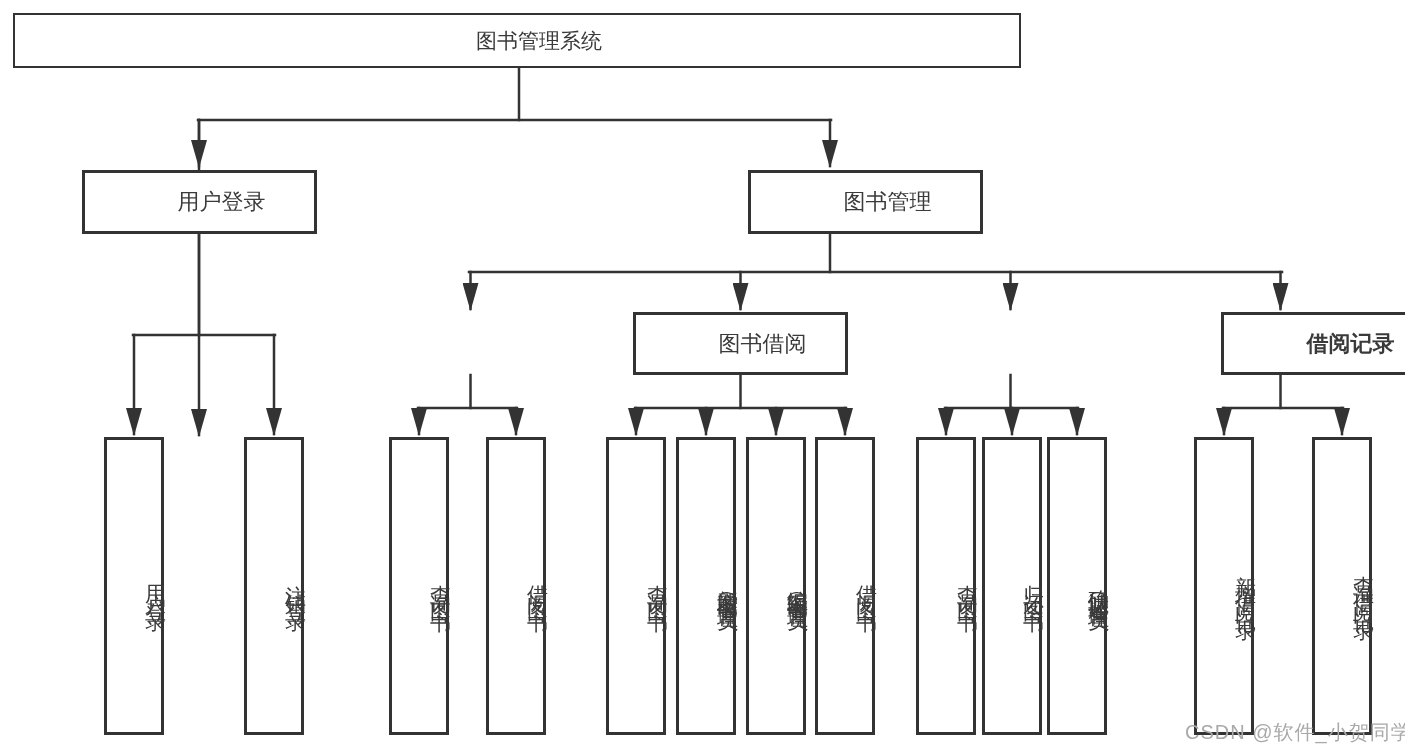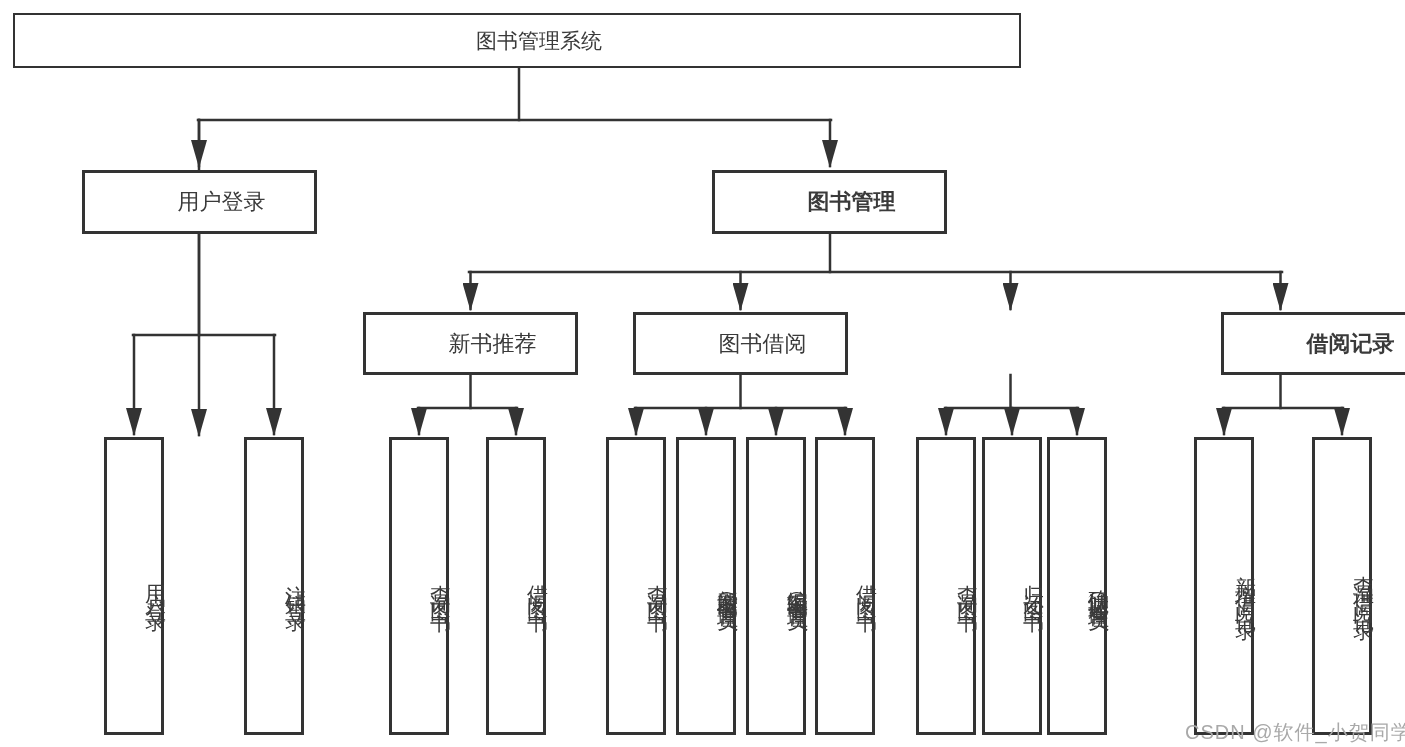--- a/index.html
+++ b/index.html
@@ -129,27 +129,24 @@
     </g>
   </svg>
 
   <div class="node root">
     <span>图书管理系统</span>
   </div>
 
   <div class="node branch" style="left:82px;">
     <span>用户登录</span>
   </div>
-  <div class="node branch" style="left:712px;font-weight:bold;">
+  <div class="node branch" style="left:748px;">
     <span>图书管理</span>
   </div>
 
-  <div class="node mid" style="left:363px;">
-    <span>新书推荐</span>
-  </div>
   <div class="node mid" style="left:633px;text-align:center;">
     <span>图书借阅</span>
   </div>
   <div class="node mid" style="left:1221px;font-weight:bold;">
     <span>借阅记录</span>
   </div>
 
   <div class="node leaf" style="left:104px;">
     <span class="vtext">用户登录</span>
   </div>

